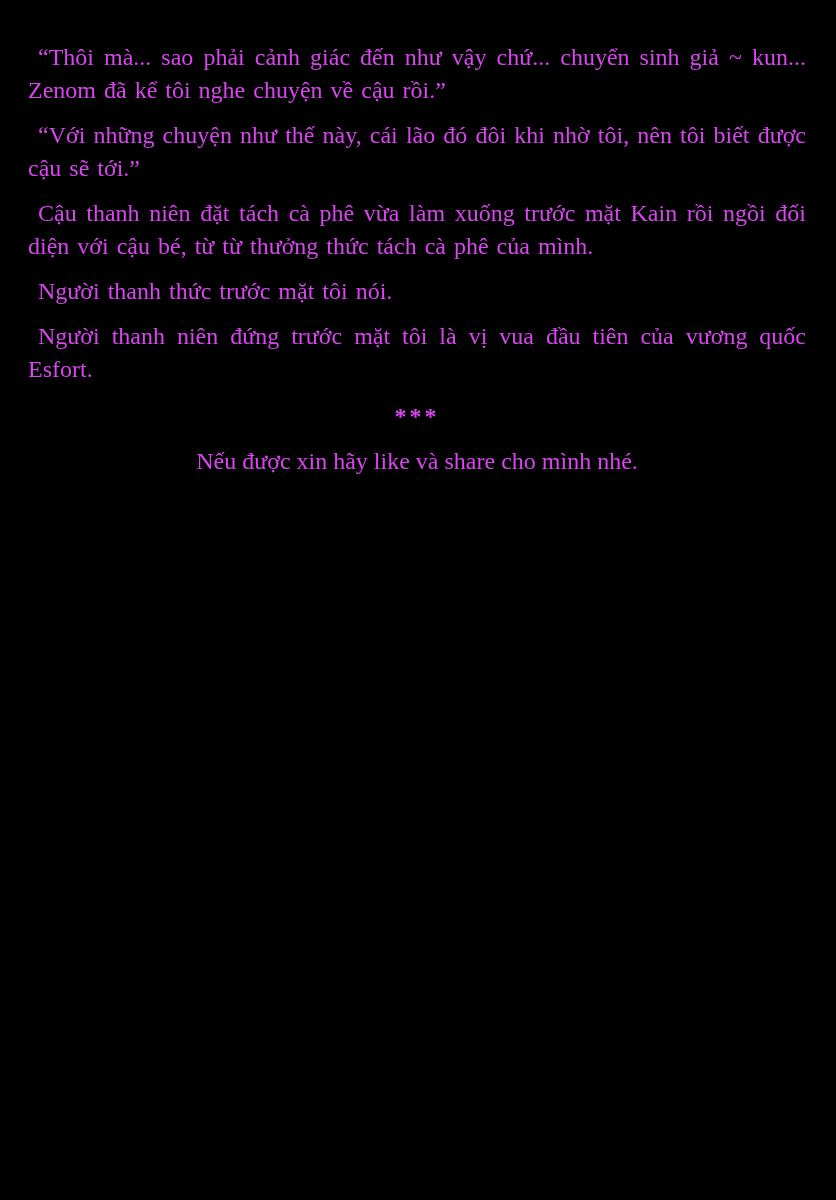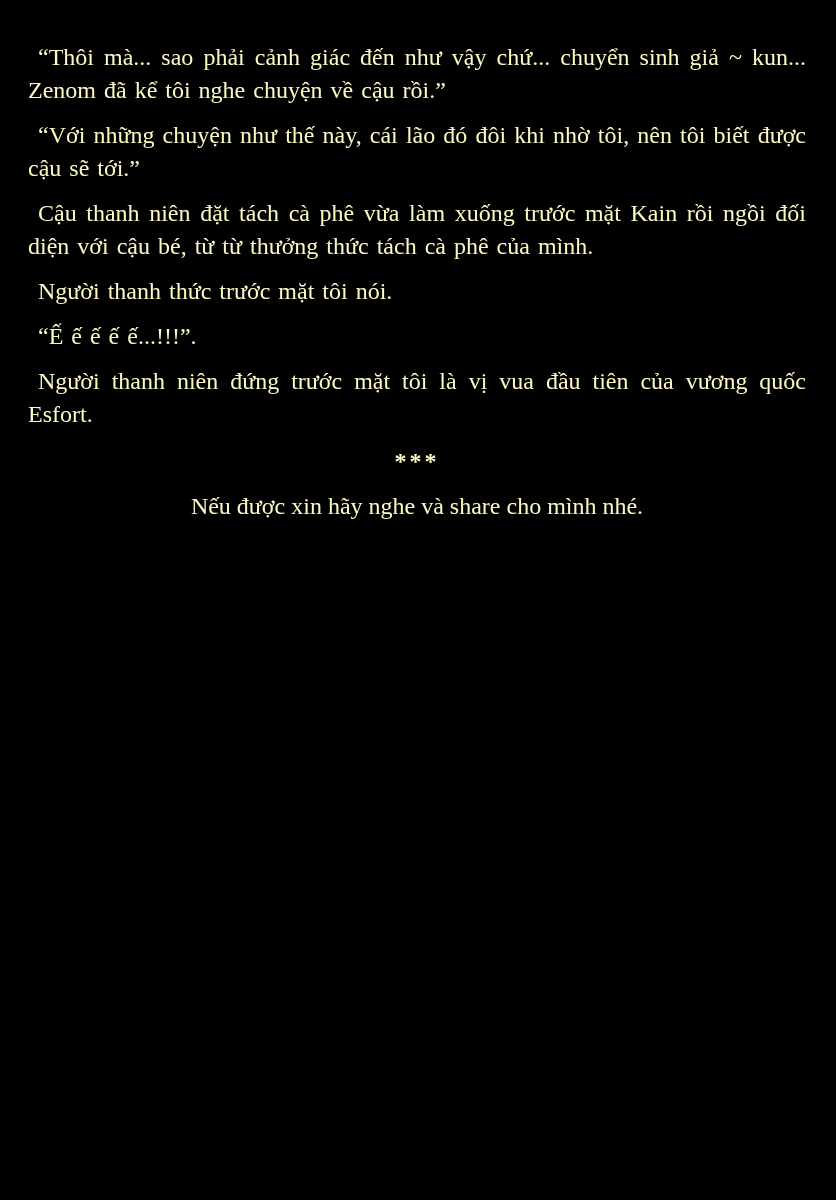--- a/index.html
+++ b/index.html
@@ -6,21 +6,21 @@
     margin: 0;
     padding: 0;
     background: #000000;
   }
   .page {
     position: relative;
     width: 836px;
     height: 1200px;
     box-sizing: border-box;
     background: #000000;
-    color: #fef9c3;
+    color: #d946ef;
     font-family: "Liberation Serif", "DejaVu Serif", serif;
     font-size: 24px;
     padding: 41px 30px 0 28px;
     overflow: hidden;
   }
   .body-text p {
     margin: 0 0 12px 0;
     line-height: 33px;
     text-align: justify;
     text-indent: 10px;
@@ -40,21 +40,20 @@
 </style>
 </head>
 <body>
 
 <div class="page">
   <div class="body-text">
     <p>“Thôi mà... sao phải cảnh giác đến như vậy chứ... chuyển sinh giả ~ kun... Zenom đã kể tôi nghe chuyện về cậu rồi.”</p>
     <p>“Với những chuyện như thế này, cái lão đó đôi khi nhờ  tôi, nên tôi biết được cậu sẽ tới.”</p>
     <p>Cậu thanh niên đặt tách cà phê vừa làm xuống trước mặt Kain rồi ngồi đối diện với cậu bé, từ từ thưởng thức tách cà phê của mình.</p>
     <p>Người thanh thức trước mặt tôi nói.</p>
-    <p>“Ế ế ế ế ế...!!!”.</p>
     <p>Người thanh niên đứng trước mặt tôi là vị vua đầu tiên của vương quốc Esfort.</p>
   </div>
 
   <div class="footer">
     <p class="sep">***</p>
-    <p>Nếu được xin hãy nghe và share cho mình nhé.</p>
+    <p>Nếu được xin hãy like và share cho mình nhé.</p>
   </div>
 </div>
 
 </body></html>

